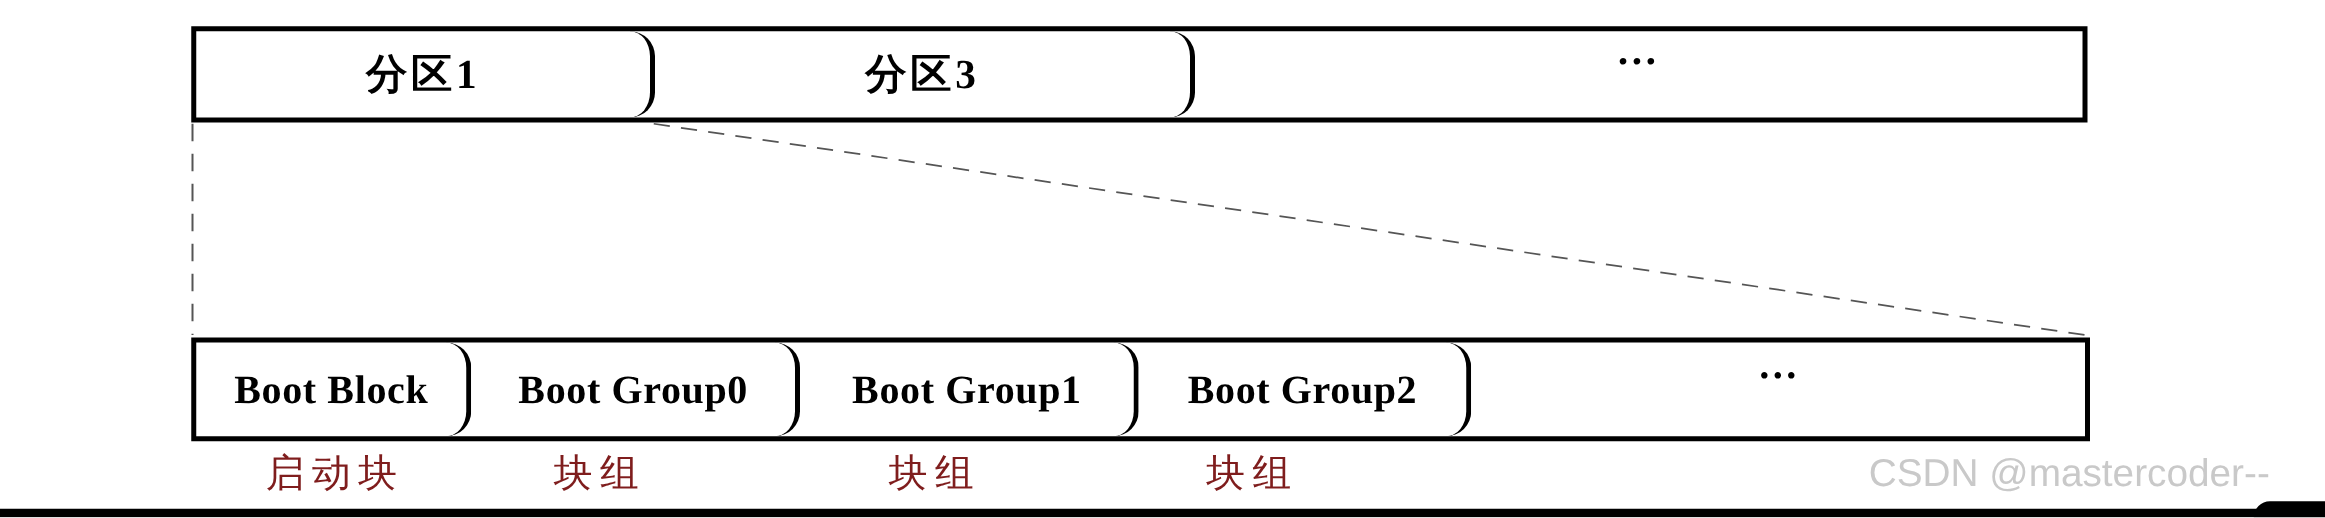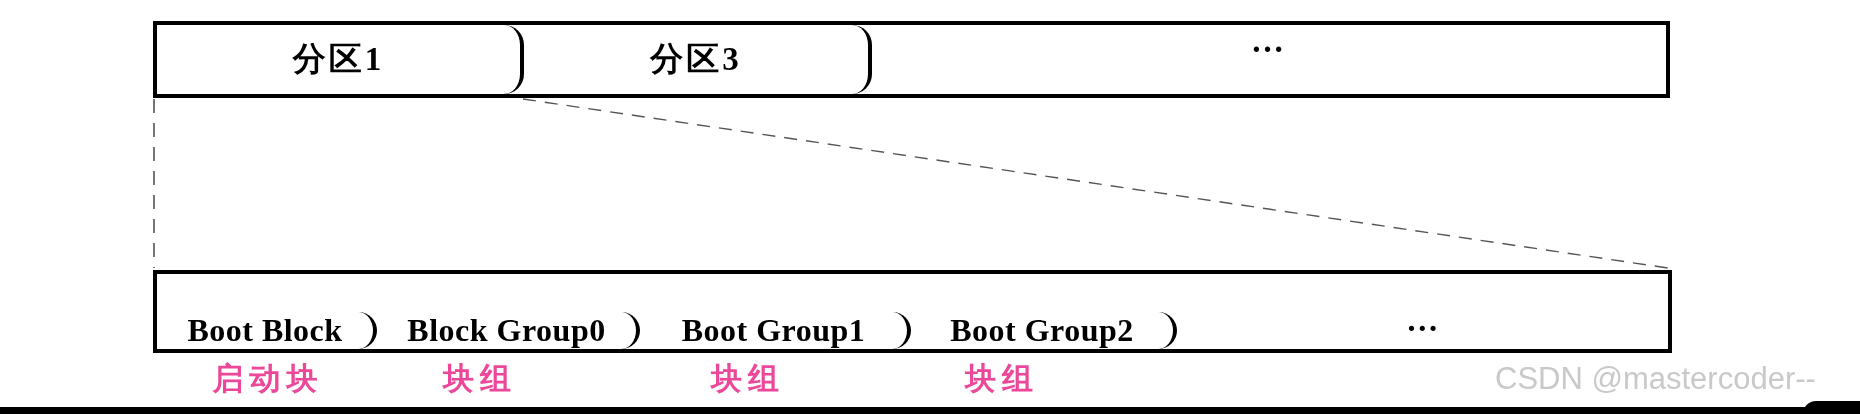--- a/index.html
+++ b/index.html
@@ -27,37 +27,37 @@
     color:#000;
     white-space:nowrap;
     overflow:hidden;
     border-radius:20px;
   }
   .row .cell:last-child{border-right:none;flex:1;}
 
   #partition-row{left:153px;top:21px;width:1517px;height:77px;}
   #partition-row .cell{font-size:33px;letter-spacing:3px;}
 
-  #block-row{left:153px;top:270px;width:1519px;height:83px;align-items:flex-end;}
+  #block-row{left:153px;top:270px;width:1519px;height:83px;}
   #block-row .cell{font-size:32px;letter-spacing:0.5px;}
 
   .dots{letter-spacing:3px;transform:translateY(-26%);}
 
   
   #connector-svg{position:absolute;left:0;top:0;width:1860px;height:414px;pointer-events:none;}
 
   
   .caption{
     position:absolute;
     top:358px;
     transform:translateX(-50%);
     font-size:31px;
-    font-weight:bold;
+    font-weight:normal;
     letter-spacing:6px;
-    color:#ec4899;
+    color:#7f1d1d;
     white-space:nowrap;
   }
 
   
   #watermark{
     position:absolute;
     left:1495px;top:361px;
     font-family:"Liberation Sans","DejaVu Sans",sans-serif;
     font-size:31px;
     color:#c9c9c9;
@@ -68,32 +68,32 @@
   #bottom-bar{position:absolute;left:0;top:407px;width:1860px;height:7px;background:#000;}
   #bottom-bar-bump{position:absolute;left:1803px;top:401px;width:57px;height:13px;background:#000;border-radius:14px 0 0 0;}
 </style>
 </head>
 <body>
 
 <div id="canvas">
 
   <div class="row" id="partition-row">
     <div class="cell" style="width:367px">分区1</div>
-    <div class="cell" style="width:348px">分区3</div>
+    <div class="cell" style="width:432px">分区3</div>
     <div class="cell dots">…</div>
   </div>
 
   <svg id="connector-svg">
     <line x1="154" y1="99" x2="154" y2="268" stroke="#555" stroke-width="1.6" stroke-dasharray="14 10"></line>
     <line x1="523" y1="99" x2="1668" y2="268" stroke="#555" stroke-width="1.4" stroke-dasharray="13 9"></line>
   </svg>
 
   <div class="row" id="block-row">
     <div class="cell" style="width:220px">Boot Block</div>
-    <div class="cell" style="width:263px">Block Group0</div>
+    <div class="cell" style="width:263px">Boot Group0</div>
     <div class="cell" style="width:271px">Boot Group1</div>
     <div class="cell" style="width:266px">Boot Group2</div>
     <div class="cell dots">…</div>
   </div>
 
   <span class="caption" style="left:268px">启动块</span>
   <span class="caption" style="left:480px">块组</span>
   <span class="caption" style="left:748px">块组</span>
   <span class="caption" style="left:1002px">块组</span>
 

